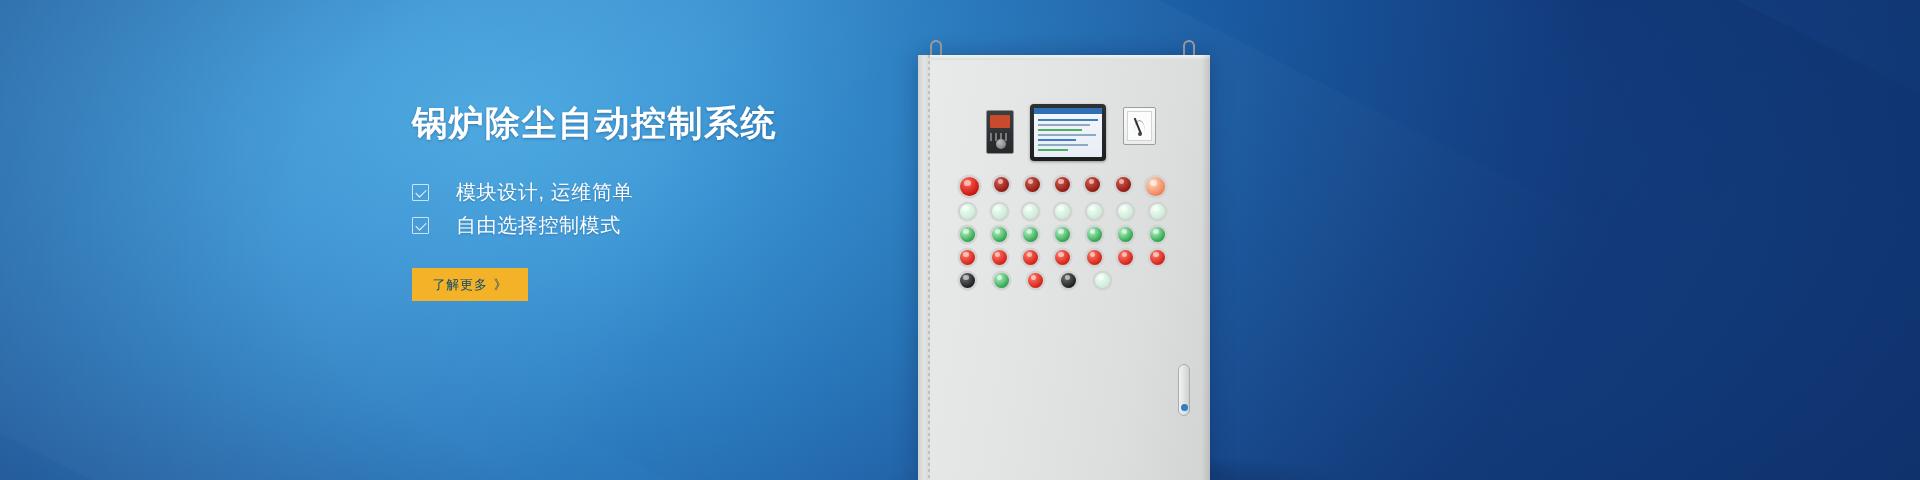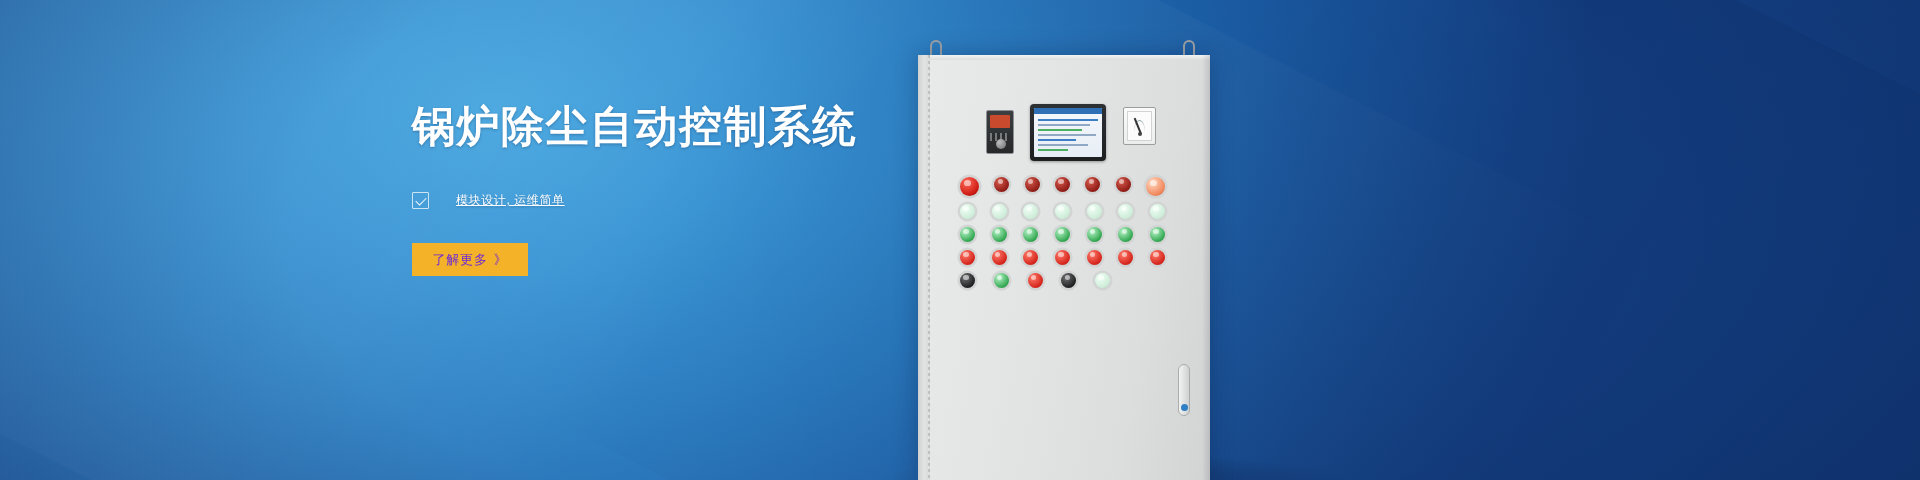--- a/index.html
+++ b/index.html
@@ -43,21 +43,21 @@
   .vignette {
     position:absolute; inset:0; pointer-events:none;
     background:radial-gradient(ellipse 1300px 620px at 50% 46%, rgba(0,0,0,0) 52%, rgba(2,18,58,0.26) 100%);
   }
 
   
   .copy { position:absolute; left:412px; top:105px; width:520px; z-index:6; }
 
   .hero-title {
     color:#ffffff;
-    font-size:43px;
+    font-size:35px;
     font-weight:700;
     letter-spacing:1.5px;
     line-height:1;
     white-space:nowrap;
     text-shadow:0 1px 3px rgba(0,20,60,0.30);
   }
 
   .feature-list { margin-top:36px; }
   .feature-row {
     display:flex; align-items:center;
@@ -73,33 +73,32 @@
   .check-box::after {
     content:""; position:absolute;
     left:3px; top:3.5px; width:9px; height:5px;
     border-left:1.6px solid rgba(255,255,255,0.92);
     border-bottom:1.6px solid rgba(255,255,255,0.92);
     transform:rotate(-45deg);
   }
   .feature-text {
     margin-left:27px;
     color:#ffffff;
-    font-size:12px;
+    font-size:20px;
     letter-spacing:0.6px;
     white-space:nowrap;
     text-shadow:0 1px 2px rgba(0,20,60,0.22);
-    text-decoration:underline;
   }
 
   .cta {
     margin-top:26px;
     display:inline-flex; align-items:center; justify-content:center;
     width:116px; height:33px;
     background:#f3b228;
-    color:#6d28d9;
+    color:#0c4a6e;
     font-size:13px; letter-spacing:0.8px;
     cursor:pointer; user-select:none;
     text-decoration:none;
     border:0;
     font-family:inherit;
   }
   .cta .chev { margin-left:6px; font-size:13px; line-height:1; }
 
   
   .photo { position:absolute; left:900px; top:0; width:420px; height:480px; z-index:5; }
@@ -231,20 +230,24 @@
 
     <div class="hero-title">锅炉除尘自动控制系统</div>
 
     <div class="feature-list">
 
       <div class="feature-row">
         <span class="check-box"></span>
         <span class="feature-text">模块设计, 运维简单</span>
       </div>
 
+      <div class="feature-row">
+        <span class="check-box"></span>
+        <span class="feature-text">自由选择控制模式</span>
+      </div>
 
 
     </div>
 
     <a class="cta" href="#">
       <span>了解更多</span>
       <span class="chev">》</span>
     </a>
 
   </div>

